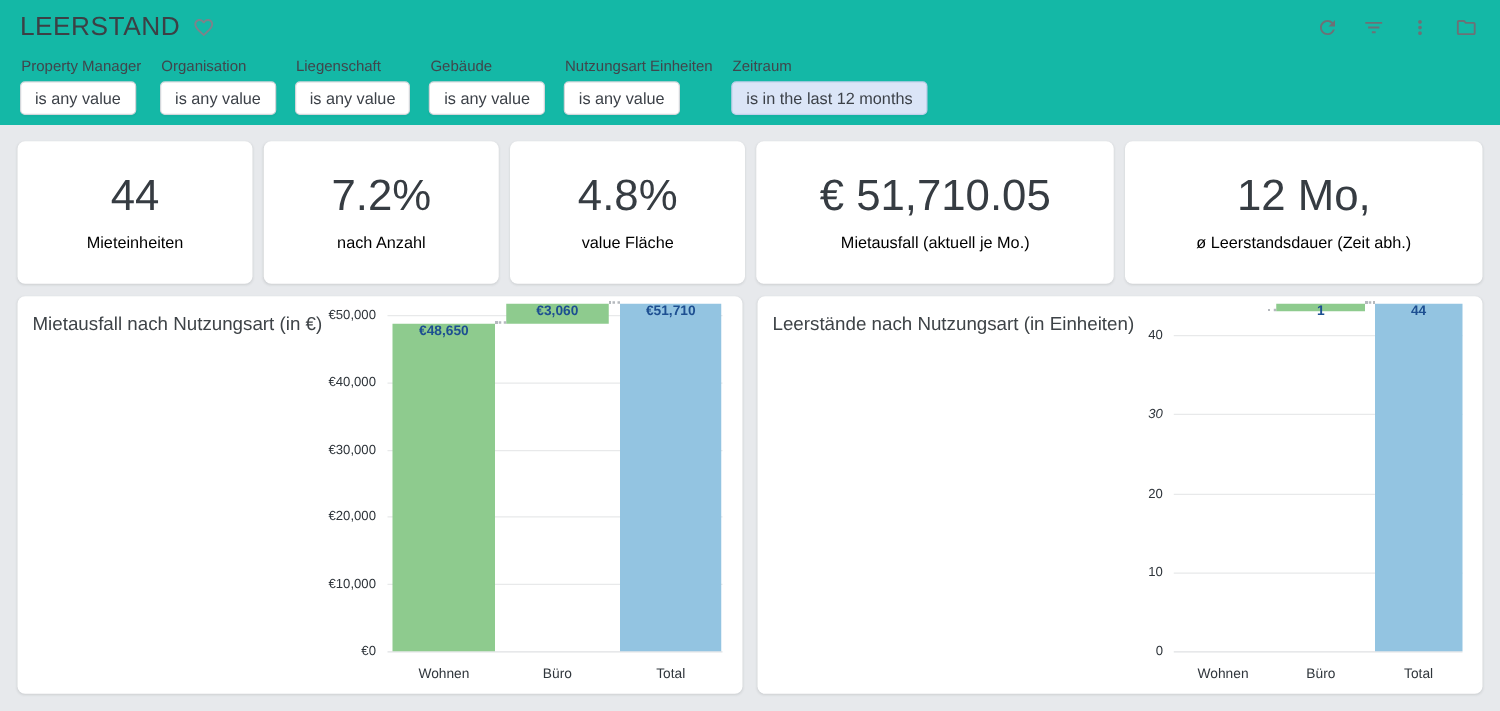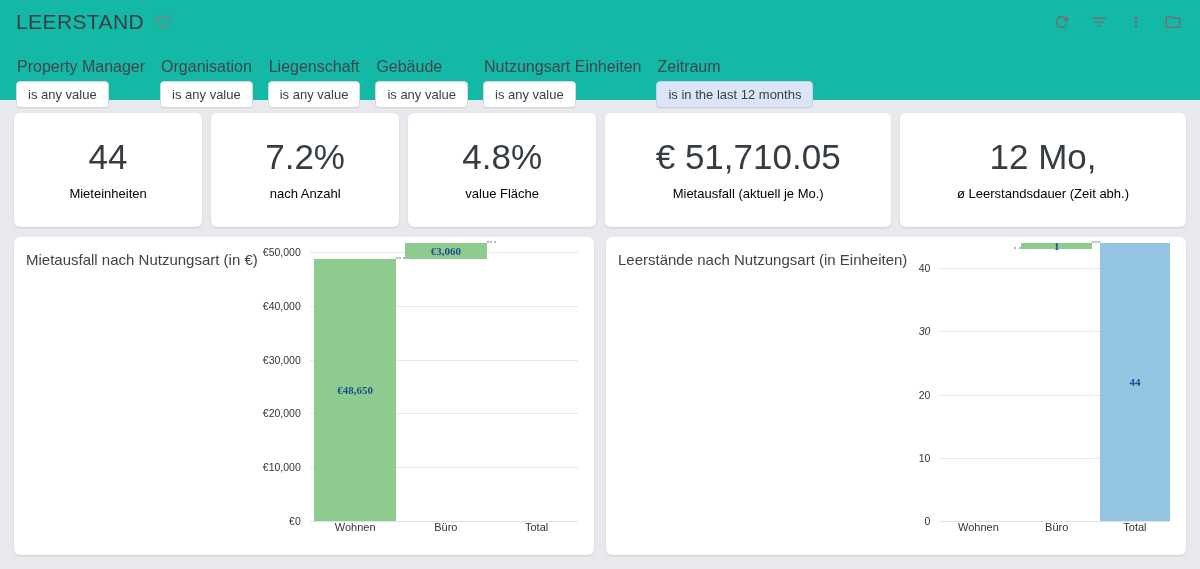--- a/index.html
+++ b/index.html
@@ -9,21 +9,21 @@
   
   .topbar { height:100px; background:#14b8a6; padding:10px 14px 0 16px; }
   .title-row { display:flex; align-items:center; }
   .page-title { font-size:21px; font-weight:400; letter-spacing:.4px; color:#3c4045; }
   .heart { margin-left:10px; display:inline-flex; cursor:pointer; }
   .top-actions { margin-left:auto; display:flex; gap:19px; align-items:center; padding-right:4px; }
   .top-actions span { display:inline-flex; cursor:pointer; }
 
   
   .filter-bar { display:flex; gap:15px; margin-top:12px; align-items:flex-start; }
-  .filter-group .flabel { font-size:16px; color:#40464c; margin:12px 0 5px 1px; }
+  .filter-group .flabel { font-size:12px; color:#40464c; margin:0 0 5px 1px; }
   .chip { display:inline-flex; align-items:center; height:27px; padding:0 11px;
           background:#fff; border:1px solid #d3d7db; border-radius:4px;
           font-size:13px; color:#3c4148; cursor:pointer; box-shadow:0 1px 1px rgba(0,0,0,.03); }
   .chip.active { background:#dbe5f7; border-color:#c2d0ea; }
 
   
   .kpi-row { display:flex; gap:9px; margin:13px 14px 0; height:114px; }
   .kpi-card { background:#fff; border-radius:6px; box-shadow:0 1px 2px rgba(60,64,67,.15);
               display:flex; flex-direction:column; align-items:center; justify-content:center; }
   .kpi-card.small { flex:1 1 0; }
@@ -37,24 +37,24 @@
                 padding:6px 12px 8px; display:flex; flex-direction:row; }
   .chart-title { text-align:center; font-size:15px; color:#3e4347; padding:8px 0 12px; }
   .chart-grid { flex:1; display:grid; grid-template-rows:1fr 26px; }
   .chart-left  .chart-grid { grid-template-columns:52px 1fr; }
   .chart-right .chart-grid { grid-template-columns:32px 1fr; }
   .axis { position:relative; }
   .ytick { position:absolute; right:9px; transform:translateY(-50%); font-size:10.5px; color:#2f353b; white-space:nowrap;margin-left:41px; }
   .plot { position:relative; }
   .gridline { position:absolute; left:0; right:4px; border-top:1px solid #e8e9ea; }
   .gridline.zero { border-top-color:#dfe1e4; }
-  .bar { position:absolute; display:flex; align-items:center; justify-content:center; cursor:pointer;font-family:Liberation Serif, serif; }
+  .bar { position:absolute; display:flex; align-items:flex-start; justify-content:center; cursor:pointer; }
   .bar-label { font-size:11px; font-weight:bold; color:#1d4f91; white-space:nowrap; }
   .connector { position:absolute; border-top:2px dotted #b5b9be; margin-top:-2px; }
-  .xlabels { display:flex; align-items:flex-start; padding-bottom:2px; }
+  .xlabels { display:flex; align-items:flex-end; padding-bottom:2px; }
   .xlabel { flex:1 1 0; text-align:center; font-size:11px; color:#30363c; }
 
   svg.ic { fill:#6c7176; }
 </style>
 </head>
 <body>
 
 <div class="topbar">
   <div class="title-row">
     <h1 class="page-title">LEERSTAND</h1>
@@ -139,20 +139,23 @@
           <div class="gridline" style="top: 80.6614%;"></div>
           <div class="gridline zero" style="top: 100%;"></div>
           <div class="bar" style="left: 1.66667%; width: 30%; top: 5.91762%; height: 94.0824%; background: rgb(142, 203, 142);">
             <span class="bar-label" style="color: rgb(29, 79, 145);">€48,650</span>
           </div>
           <div class="connector" style="left: 31.6667%; width: 3.33333%; top: 5.91762%;"></div>
           <div class="bar" style="left: 35%; width: 30%; top: 0%; height: 5.91762%; background: rgb(142, 203, 142);">
             <span class="bar-label" style="color: rgb(29, 79, 145);">€3,060</span>
           </div>
           <div class="connector" style="left: 65%; width: 3.33333%; top: 0%;"></div>
+          <div class="bar" style="left: 68.3333%; width: 30%; top: 0%; height: 100%; background: rgb(147, 196, 225);">
+            <span class="bar-label" style="color: rgb(29, 79, 145);">€51,710</span>
+          </div>
         </div>
       <div></div>
       <div class="xlabels">
           <div class="xlabel">Wohnen</div>
           <div class="xlabel">Büro</div>
           <div class="xlabel">Total</div>
         </div>
     </div>
   </div>
   <div class="chart-card chart-right">

